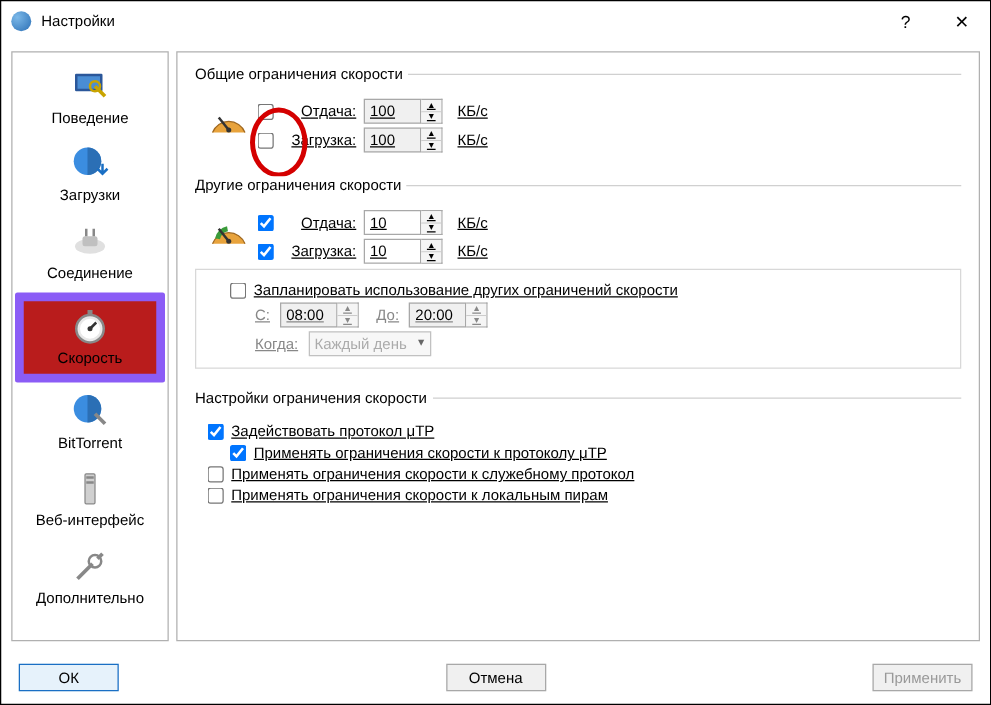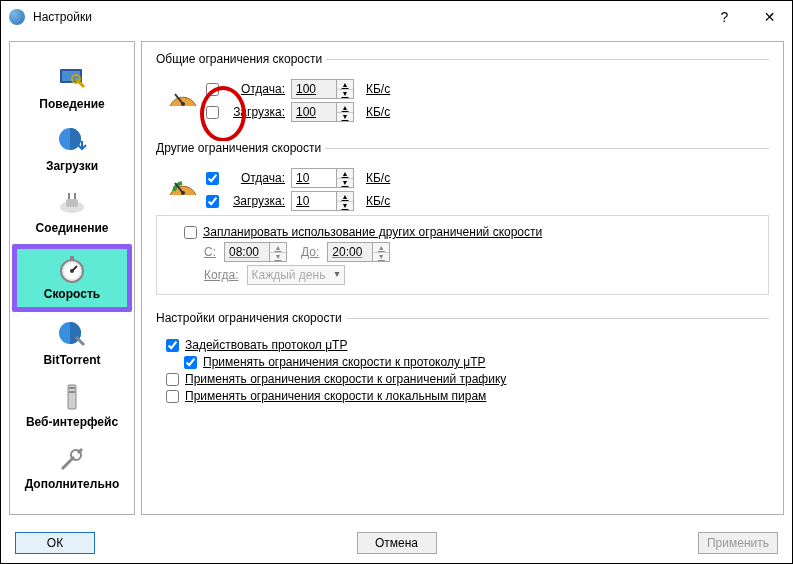--- a/index.html
+++ b/index.html
@@ -4,23 +4,23 @@
 <style>
 * { box-sizing: border-box; margin: 0; padding: 0; }
 body { font-family: "Segoe UI", Tahoma, sans-serif; font-size: 12px; background: #fff; }
 .window { width: 793px; height: 564px; border: 1px solid #000; background: #fff; display: flex; flex-direction: column; }
 .titlebar { height: 32px; display: flex; align-items: center; padding: 0 0 0 8px; }
 .titlebar .app-icon { width: 16px; height: 16px; border-radius: 50%; background: radial-gradient(circle at 30% 30%, #7bb8e8, #2b6fb5); margin-right: 8px; }
 .titlebar .title { font-size: 12px; }
 .titlebar .spacer { flex: 1; }
 .titlebar .winbtn { width: 45px; height: 32px; display: flex; align-items: center; justify-content: center; font-size: 14px; }
 .content { flex: 1; display: flex; padding: 8px; gap: 6px; }
-.sidebar { width: 126px; border: 1px solid #b0b0b0; background: #fff; padding: 16px 2px; display: flex; flex-direction: column; gap: 2px; overflow: hidden; font-weight: bold; }
+.sidebar { width: 126px; border: 1px solid #b0b0b0; background: #fff; padding: 6px 2px; display: flex; flex-direction: column; gap: 2px; overflow: hidden; }
 .side-item { display: flex; flex-direction: column; align-items: center; padding: 4px 2px 6px; border: 1px solid transparent; border-radius: 2px; }
-.side-item.selected { background: #5eead4; border: 5px solid #8b5cf6; }
+.side-item.selected { background: #b91c1c; border: 7px solid #8b5cf6; }
 .side-item .icon { width: 32px; height: 32px; display: flex; align-items: center; justify-content: center; }
 .side-item .label { font-size: 12px; margin-top: 2px; text-align: center; }
 .main { flex: 1; border: 1px solid #b0b0b0; background: #fff; padding: 10px 14px; position: relative; overflow: hidden; }
 fieldset { border: 1px solid #d0d0d0; border-left: none; border-right: none; border-bottom: none; padding: 10px 0 8px 0; margin-bottom: 8px; position: relative; }
 fieldset legend { padding: 0 4px 0 0; font-size: 12px; background: #fff; }
 .row { display: flex; align-items: center; gap: 6px; margin: 3px 0 3px 50px; text-decoration: underline; }
 .row.nogauge { margin-left: 10px; }
 .row .lbl { width: 60px; text-align: right; }
 .row .lbl-sched { margin-right: 2px; }
 input[type=checkbox] { width: 13px; height: 13px; }
@@ -238,21 +238,21 @@
         <div class="row nogauge">
           <input type="checkbox" checked="" style="">
           <span>Задействовать протокол μTP</span>
         </div>
         <div class="row nogauge" style="margin-left:28px;">
           <input type="checkbox" checked="" style="">
           <span>Применять ограничения скорости к протоколу μTP</span>
         </div>
         <div class="row nogauge">
           <input type="checkbox" style="">
-          <span>Применять ограничения скорости к ограничений трафику</span>
+          <span>Применять ограничения скорости к служебному протокол</span>
         </div>
         <div class="row nogauge">
           <input type="checkbox" style="">
           <span>Применять ограничения скорости к локальным пирам</span>
         </div>
       </fieldset>
 
     </div>
   </div>
 

